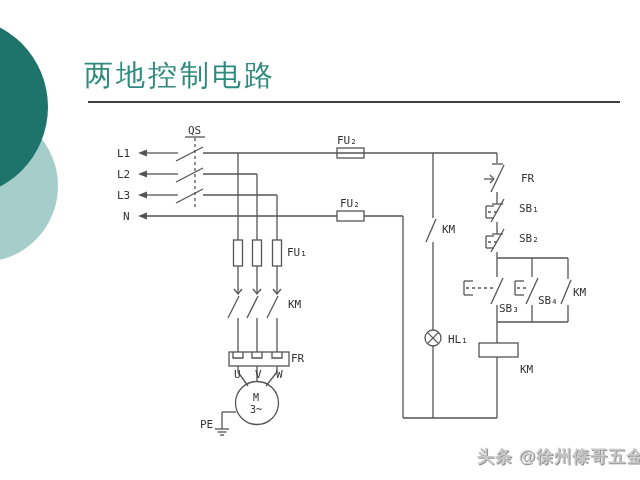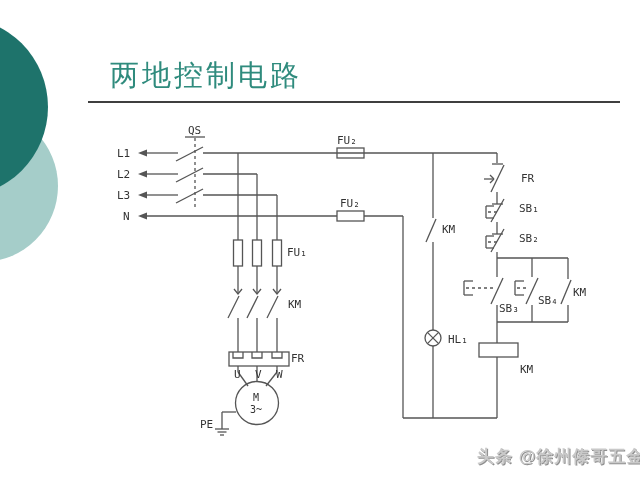--- a/index.html
+++ b/index.html
@@ -11,21 +11,21 @@
   .circle{position:absolute;border-radius:50%;}
   .circle-light{
     left:-94px;top:110px;width:152px;height:152px;
     background:#a5cdc9;z-index:1;
   }
   .circle-dark{
     left:-132px;top:17px;width:180px;height:180px;
     background:#1e736b;z-index:2;
   }
   .title{
-    position:absolute;left:110px;top:56px;z-index:3;
+    position:absolute;left:84px;top:56px;z-index:3;
     font-family:"Liberation Serif","DejaVu Serif",serif;
     font-size:29px;letter-spacing:3px;color:#2f8b7d;
     white-space:nowrap;
   }
   .title-rule{
     position:absolute;left:88px;top:101px;width:532px;height:2px;
     background:#3f3f3f;z-index:3;
   }
   .schematic{
     position:absolute;left:0;top:0;width:640px;height:480px;z-index:4;

